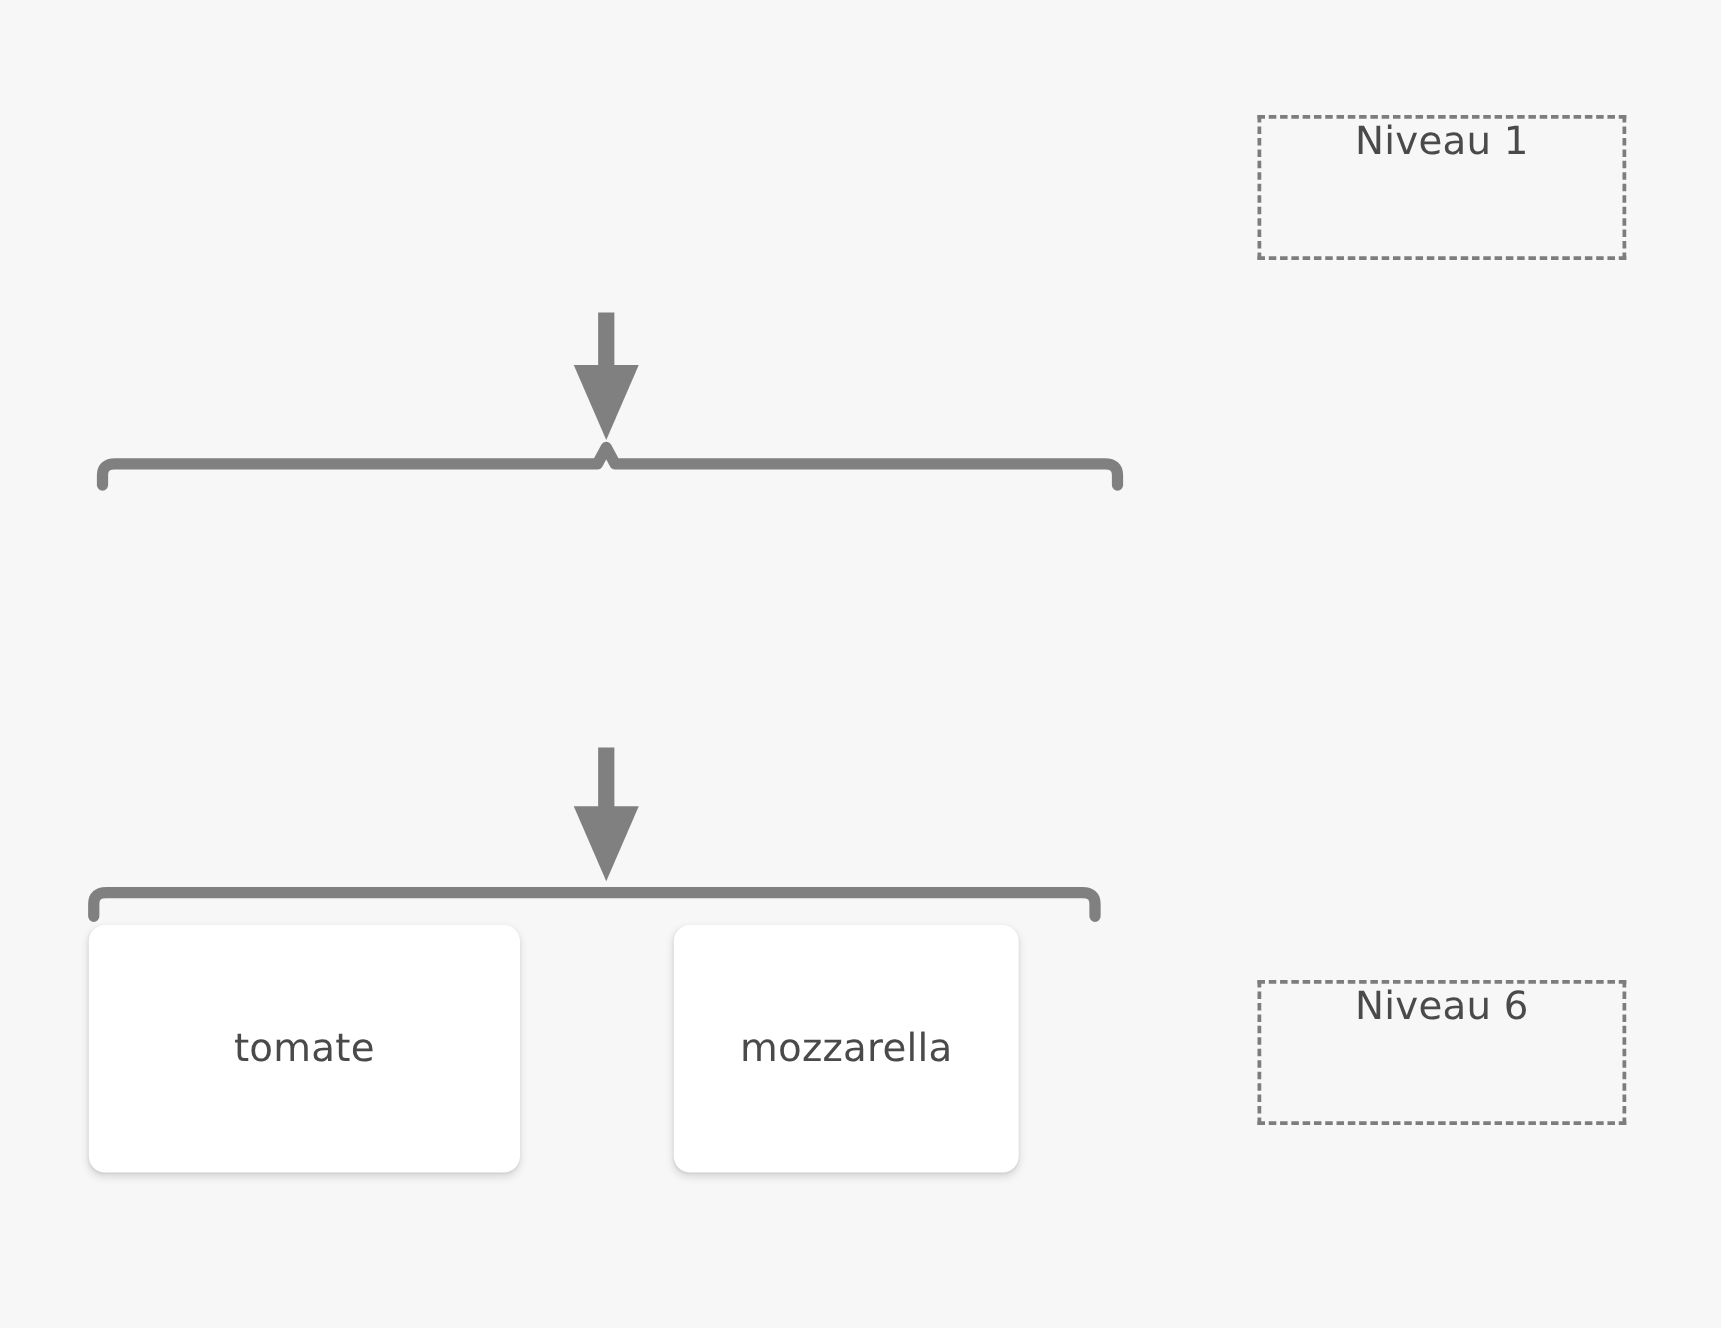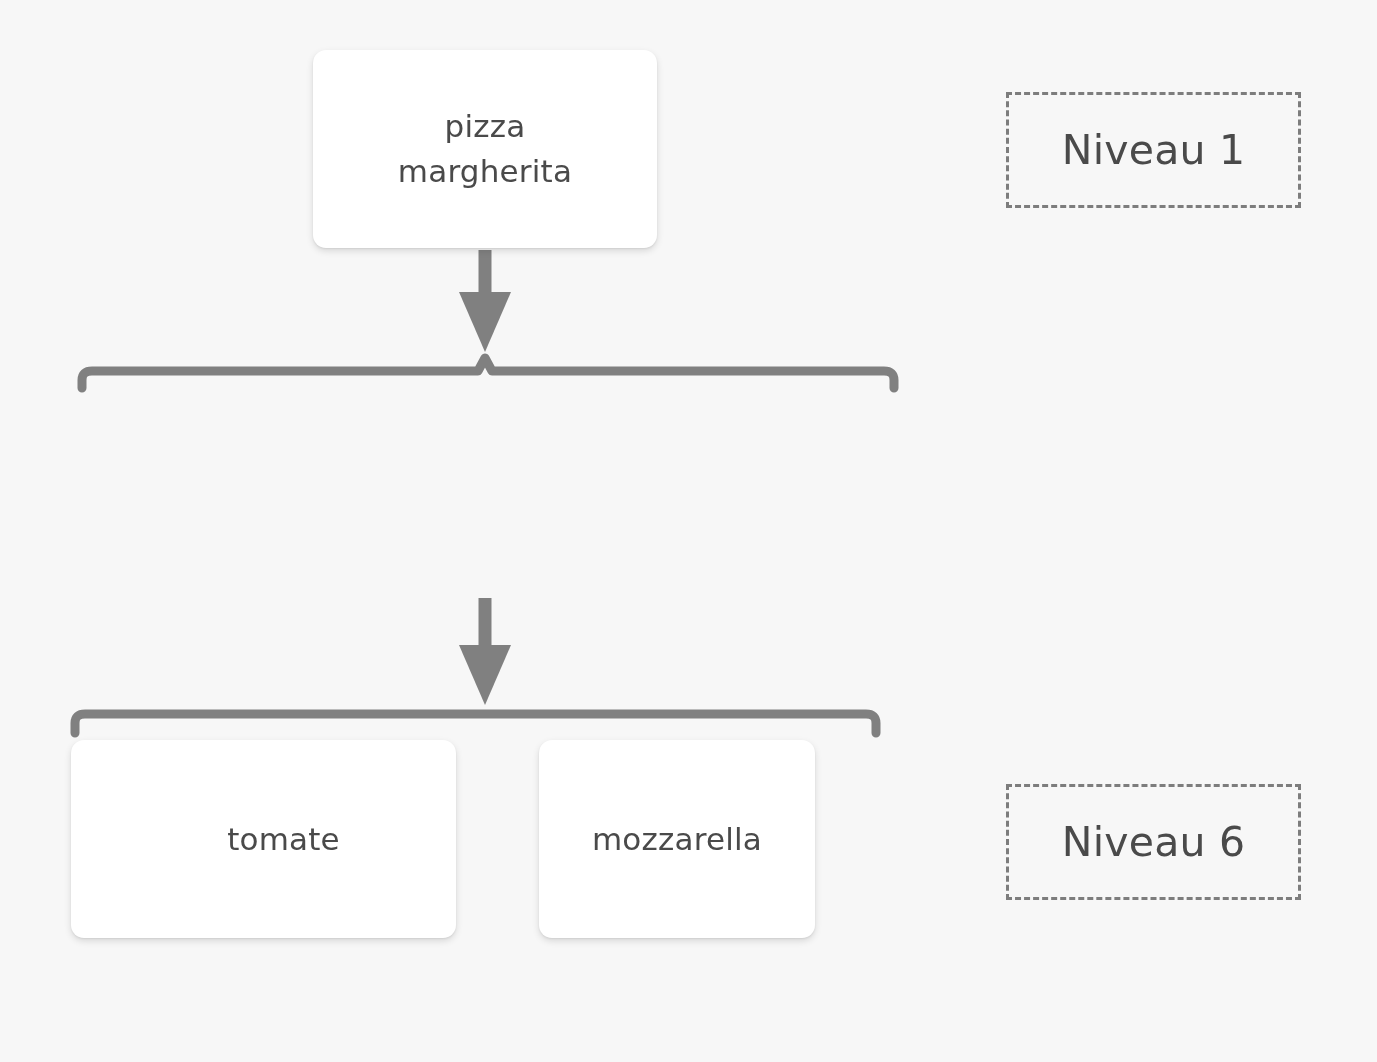--- a/index.html
+++ b/index.html
@@ -45,36 +45,36 @@
     letter-spacing: 0.2px;
     z-index: 3;
   }
   .node span {
     display: block;
     white-space: pre-line;
   }
 
   #node-root      { left: 313px; top: 50px;  width: 344px; height: 198px; }
   #node-level2    { left: 313px; top: 398px; width: 344px; height: 198px; }
-  #node-tomate    { left: 71px;  top: 740px; width: 345px; height: 198px; padding-left: 40px; }
+  #node-tomate    { left: 71px;  top: 740px; width: 345px; height: 198px; }
   #node-mozzarella{ left: 539px; top: 740px; width: 276px; height: 198px; }
 
   
   .legend-box {
     position: absolute;
     left: 1006px;
     width: 289px;
     height: 110px;
     border: 3px dashed #7d7d7d;
     background: transparent;
     display: flex;
-    align-items: center;
+    align-items: flex-start;
     justify-content: center;
     color: #4a4a4a;
-    font-size: 41px;
+    font-size: 31px;
     letter-spacing: 0.2px;
     z-index: 3;
   }
   #legend-1 { top: 92px;  }
   #legend-2 { top: 442px; }
   #legend-3 { top: 784px; }
 </style>
 </head>
 <body>
 
@@ -91,24 +91,20 @@
              L 884,371 Q 894,371 894,380 L 894,388" fill="none" stroke="#808080" stroke-width="9" stroke-linecap="round" stroke-linejoin="round"></path>
 
     <g>
       <line x1="485" y1="598" x2="485" y2="648" stroke="#808080" stroke-width="13"></line>
       <polygon points="459,645 511,645 485,705" fill="#808080"></polygon>
     </g>
 
     <path d="M 75,733 L 75,723 Q 75,714 85,714 L 866,714 Q 876,714 876,723 L 876,733" fill="none" stroke="#808080" stroke-width="9" stroke-linecap="round" stroke-linejoin="round"></path>
   </svg>
 
-  <div class="node" id="node-root">
-    <span>pizza
-margherita</span>
-  </div>
 
 
   <div class="node" id="node-tomate">
     <span>tomate</span>
   </div>
 
   <div class="node" id="node-mozzarella">
     <span>mozzarella</span>
   </div>
 

